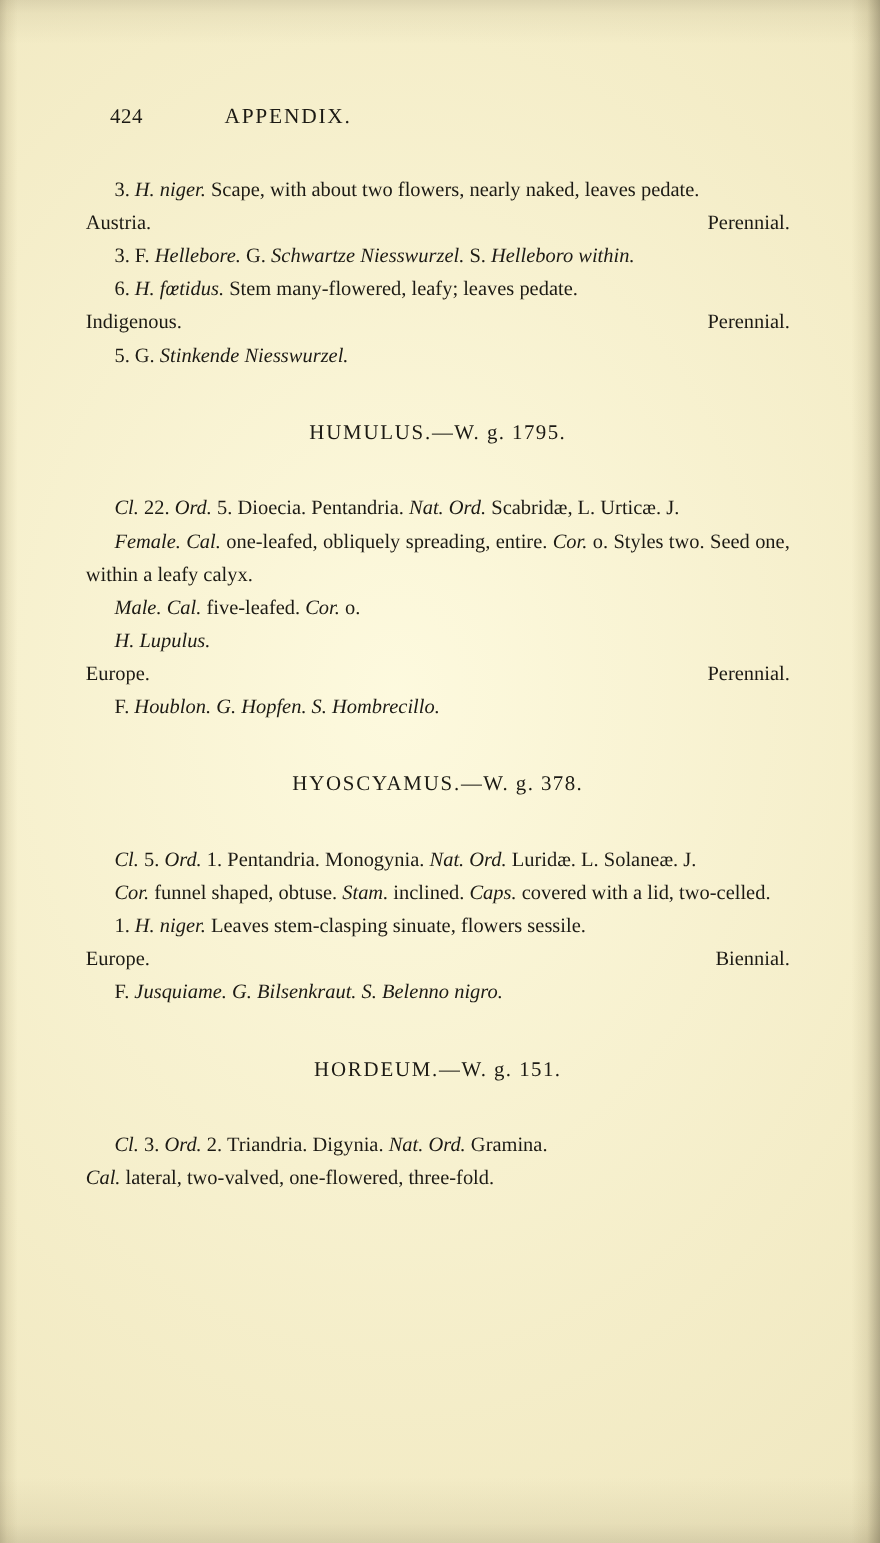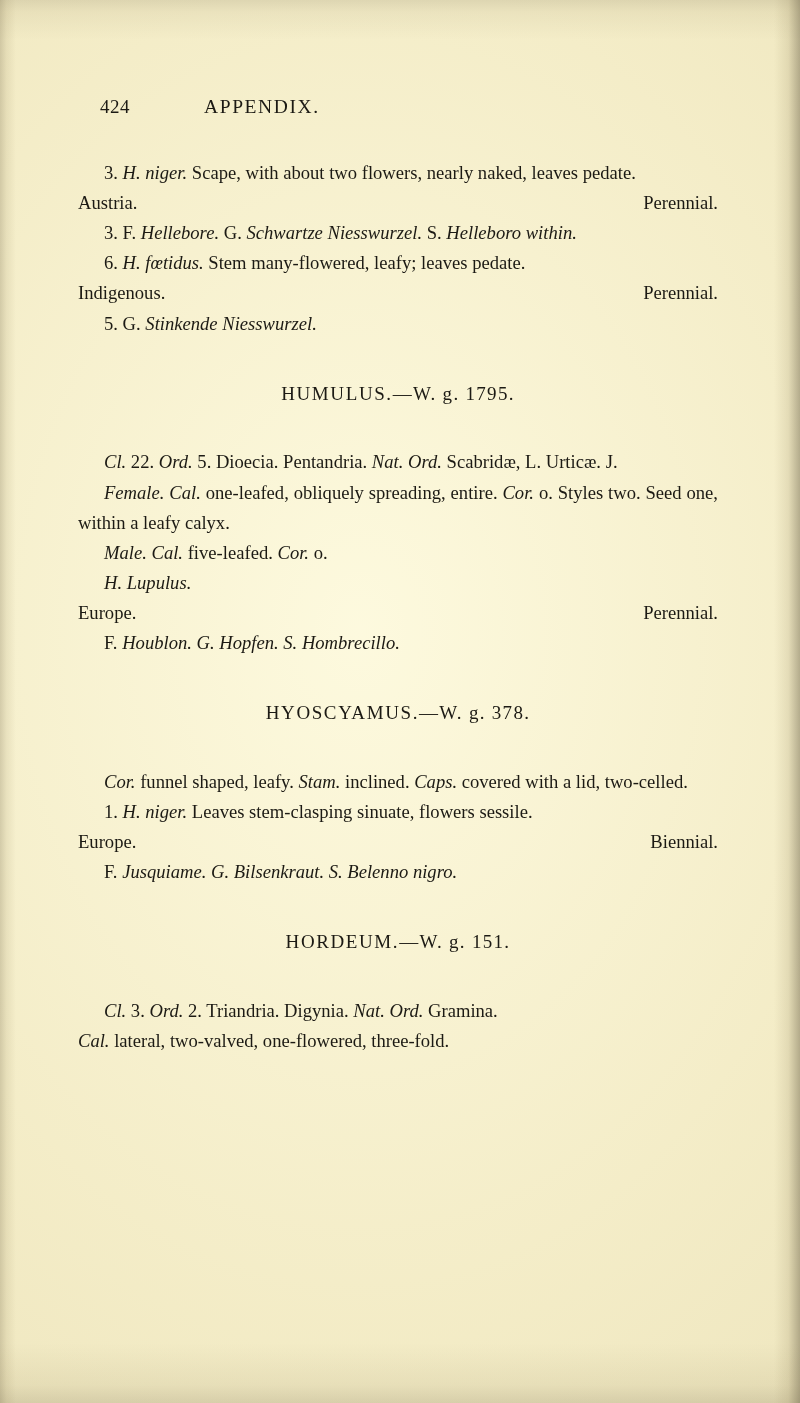--- a/index.html
+++ b/index.html
@@ -183,23 +183,26 @@
       <span class="right">Perennial.</span>
     </div>
     <p class="entry">
       <span>F. </span><span class="i">Houblon. G. Hopfen. S. Hombrecillo.</span>
     </p>
 
     <div class="genus-heading">
       <span class="gname">HYOSCYAMUS.</span><span>—W. g. 378.</span>
     </div>
 
-
-    <p class="entry">
-      <span class="i">Cor.</span><span> funnel shaped, leafy. </span><span class="i">Stam.</span><span> inclined. </span><span class="i">Caps.</span><span> covered with a lid, two-celled.</span>
+    <p class="entry">
+      <span class="i">Cl.</span><span> 5. </span><span class="i">Ord.</span><span> 1. Pentandria. Monogynia. </span><span class="i">Nat. Ord.</span><span> Luridæ. L. Solaneæ. J.</span>
+    </p>
+
+    <p class="entry">
+      <span class="i">Cor.</span><span> funnel shaped, obtuse. </span><span class="i">Stam.</span><span> inclined. </span><span class="i">Caps.</span><span> covered with a lid, two-celled.</span>
     </p>
 
     <p class="entry">
       <span>1. </span><span class="i">H. niger.</span><span> Leaves stem-clasping sinuate, flowers sessile.</span>
     </p>
     <div class="line-with-right">
       <span class="left">Europe.</span>
       <span class="right">Biennial.</span>
     </div>
     <p class="entry">

